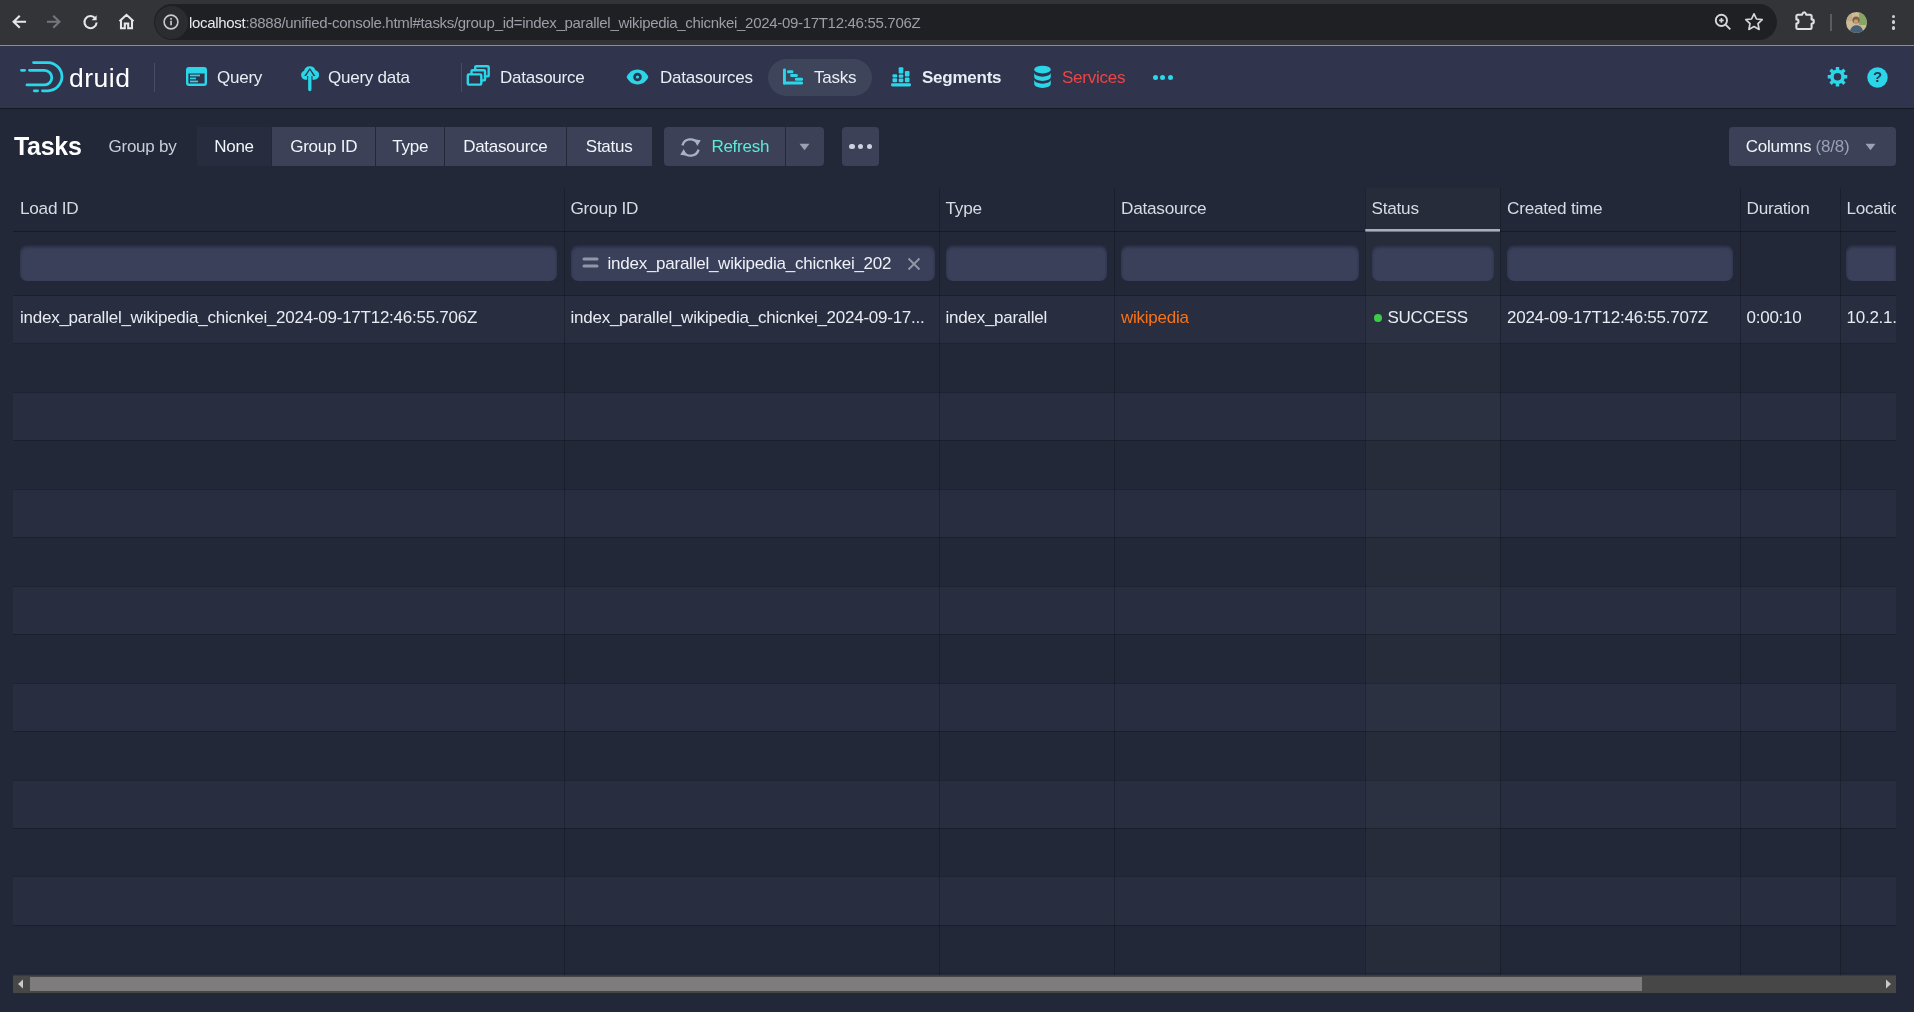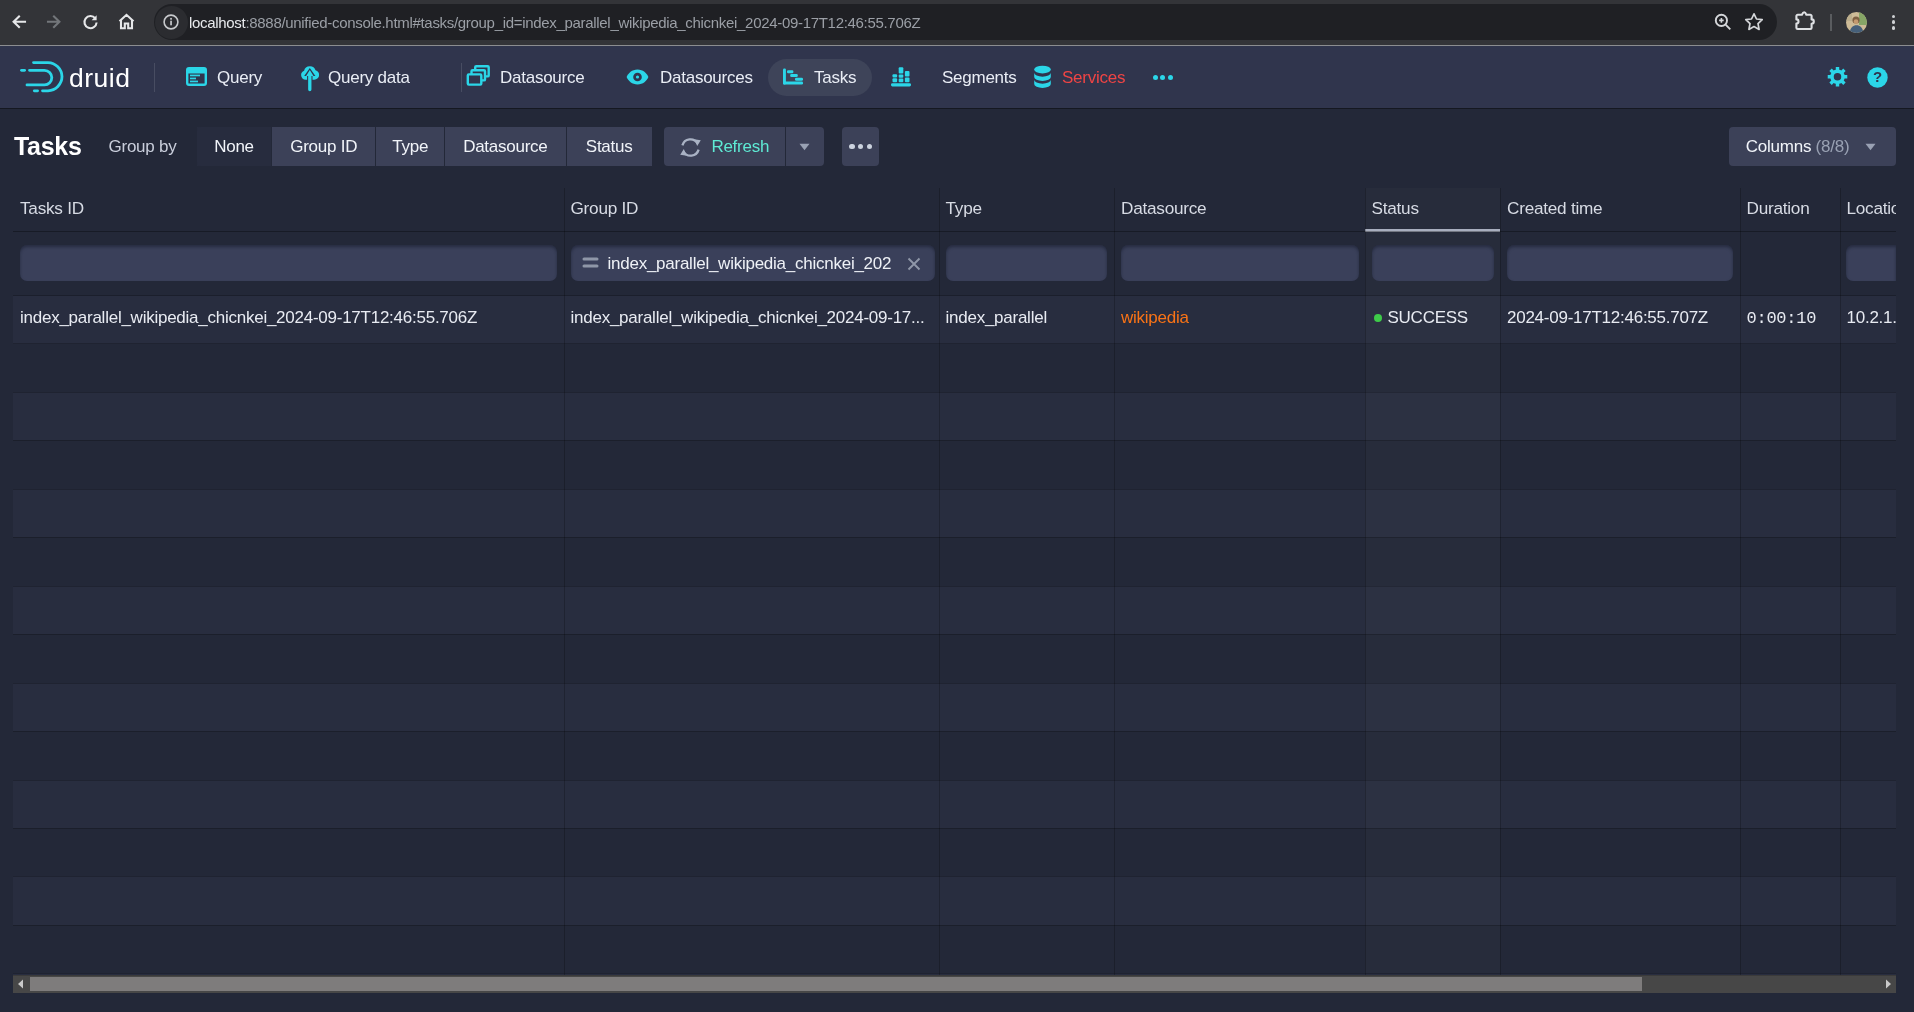--- a/index.html
+++ b/index.html
@@ -117,21 +117,21 @@
 <rect x="1" y="18.2" width="20" height="3.2" rx="1.4"></rect>
 <rect x="2.5" y="9.2" width="4.6" height="3.2" rx="1"></rect>
 <rect x="2.5" y="13.3" width="4.6" height="4" rx="1"></rect>
 <rect x="8.7" y="2.2" width="4.6" height="6.3" rx="1"></rect>
 <rect x="8.7" y="9.5" width="4.6" height="3.2" rx="1"></rect>
 <rect x="8.7" y="13.6" width="4.6" height="3.7" rx="1"></rect>
 <rect x="14.9" y="6" width="4.6" height="5.6" rx="1"></rect>
 <rect x="14.9" y="12.5" width="4.6" height="4.8" rx="1"></rect>
 </g>
   </svg>
-<div class="txt" style="left:922px;top:77.5px;transform:translateY(-50%);font-size:17px;color:#e9edf5;font-weight:400;letter-spacing:-0.25px;margin-left:20px;">Segments</div>
+<div class="txt" style="left:922px;top:77.5px;transform:translateY(-50%);font-size:17px;color:#e9edf5;font-weight:700;letter-spacing:-0.25px;">Segments</div>
 <svg class="abs" style="left:1033px;top:64.5px" width="19" height="24" viewBox="0 0 19 24">
 <g fill="#2bd6e8">
 <ellipse cx="9.5" cy="4.6" rx="8.3" ry="3.9"></ellipse>
 <path d="M1.2 7.8 a8.3 3.9 0 0 0 16.6 0 v4.3 a8.3 3.9 0 0 1 -16.6 0 z"></path>
 <path d="M1.2 14.8 a8.3 3.9 0 0 0 16.6 0 v4.3 a8.3 3.9 0 0 1 -16.6 0 z"></path>
 </g>
   </svg>
 <div class="txt" style="left:1062px;top:77.5px;transform:translateY(-50%);font-size:17px;color:#ef4444;font-weight:400;letter-spacing:-0.25px;">Services</div>
 <div class="abs" style="left:1152.9px;top:74.9px;width:5.2px;height:5.2px;background:#2bd6e8;border-radius:50%"></div>
 <div class="abs" style="left:1160.2px;top:74.9px;width:5.2px;height:5.2px;background:#2bd6e8;border-radius:50%"></div>
@@ -195,21 +195,21 @@
 <div class="abs" style="left:13px;top:537.2px;width:1883px;height:1px;background:rgba(0,0,0,0.22)"></div>
 <div class="abs" style="left:13px;top:585.7px;width:1883px;height:1px;background:rgba(0,0,0,0.22)"></div>
 <div class="abs" style="left:13px;top:634.2px;width:1883px;height:1px;background:rgba(0,0,0,0.22)"></div>
 <div class="abs" style="left:13px;top:682.6px;width:1883px;height:1px;background:rgba(0,0,0,0.22)"></div>
 <div class="abs" style="left:13px;top:731.1px;width:1883px;height:1px;background:rgba(0,0,0,0.22)"></div>
 <div class="abs" style="left:13px;top:779.5px;width:1883px;height:1px;background:rgba(0,0,0,0.22)"></div>
 <div class="abs" style="left:13px;top:828.0px;width:1883px;height:1px;background:rgba(0,0,0,0.22)"></div>
 <div class="abs" style="left:13px;top:876.4px;width:1883px;height:1px;background:rgba(0,0,0,0.22)"></div>
 <div class="abs" style="left:13px;top:924.9px;width:1883px;height:1px;background:rgba(0,0,0,0.22)"></div>
 <div class="abs" style="left:13px;top:973.3px;width:1883px;height:1px;background:rgba(0,0,0,0.22)"></div>
-<div class="txt" style="left:20px;top:207.5px;transform:translateY(-50%);font-size:17.2px;color:#d7dbe4;font-weight:400;letter-spacing:-0.25px;">Tasks ID</div>
+<div class="txt" style="left:20px;top:207.5px;transform:translateY(-50%);font-size:17.2px;color:#d7dbe4;font-weight:400;letter-spacing:-0.25px;">Load ID</div>
 <div class="txt" style="left:570.5px;top:207.5px;transform:translateY(-50%);font-size:17.2px;color:#d7dbe4;font-weight:400;letter-spacing:-0.25px;">Group ID</div>
 <div class="txt" style="left:945.5px;top:207.5px;transform:translateY(-50%);font-size:17.2px;color:#d7dbe4;font-weight:400;letter-spacing:-0.25px;">Type</div>
 <div class="txt" style="left:1121px;top:207.5px;transform:translateY(-50%);font-size:17.2px;color:#d7dbe4;font-weight:400;letter-spacing:-0.25px;">Datasource</div>
 <div class="txt" style="left:1371.5px;top:207.5px;transform:translateY(-50%);font-size:17.2px;color:#d7dbe4;font-weight:400;letter-spacing:-0.25px;">Status</div>
 <div class="txt" style="left:1507px;top:207.5px;transform:translateY(-50%);font-size:17.2px;color:#d7dbe4;font-weight:400;letter-spacing:-0.25px;">Created time</div>
 <div class="txt" style="left:1746.5px;top:207.5px;transform:translateY(-50%);font-size:17.2px;color:#d7dbe4;font-weight:400;letter-spacing:-0.25px;">Duration</div>
 <div class="txt" style="left:1846.5px;top:207.5px;transform:translateY(-50%);font-size:17.2px;letter-spacing:-0.25px;color:#d7dbe4;width:49.5px;overflow:hidden">Location</div>
 <div class="abs" style="left:1365px;top:228.5px;width:135px;height:3.2px;background:#a7adbd"></div>
 <div class="abs" style="left:13px;top:230.5px;width:1883px;height:1px;background:rgba(0,0,0,0.32)"></div>
 <div class="abs" style="left:13px;top:294.5px;width:1883px;height:1px;background:rgba(0,0,0,0.30)"></div>
@@ -236,21 +236,21 @@
 <div class="abs" style="left:1500px;top:188px;width:1px;height:787px;background:rgba(0,0,0,0.22)"></div>
 <div class="abs" style="left:1740px;top:188px;width:1px;height:787px;background:rgba(0,0,0,0.22)"></div>
 <div class="abs" style="left:1840px;top:188px;width:1px;height:787px;background:rgba(0,0,0,0.22)"></div>
 <div class="txt" style="left:20px;top:318px;transform:translateY(-50%);font-size:17px;color:#e8ebf2;font-weight:400;letter-spacing:-0.25px;">index_parallel_wikipedia_chicnkei_2024-09-17T12:46:55.706Z</div>
 <div class="txt" style="left:570.5px;top:318px;transform:translateY(-50%);font-size:17px;color:#e8ebf2;font-weight:400;letter-spacing:-0.25px;">index_parallel_wikipedia_chicnkei_2024-09-17...</div>
 <div class="txt" style="left:945.5px;top:318px;transform:translateY(-50%);font-size:17px;color:#e8ebf2;font-weight:400;letter-spacing:-0.25px;">index_parallel</div>
 <div class="txt" style="left:1121px;top:318px;transform:translateY(-50%);font-size:17px;color:#f97316;font-weight:400;letter-spacing:-0.25px;">wikipedia</div>
 <div class="abs" style="left:1373.5px;top:313.8px;width:8.5px;height:8.5px;background:#3ecb49;border-radius:50%"></div>
 <div class="txt" style="left:1387.5px;top:318px;transform:translateY(-50%);font-size:17px;color:#e8ebf2;font-weight:400;letter-spacing:-0.25px;">SUCCESS</div>
 <div class="txt" style="left:1507px;top:318px;transform:translateY(-50%);font-size:17px;color:#e8ebf2;font-weight:400;letter-spacing:-0.25px;">2024-09-17T12:46:55.707Z</div>
-<div class="txt" style="left:1746.5px;top:318px;transform:translateY(-50%);font-size:17px;color:#e8ebf2;font-weight:400;letter-spacing:-0.25px;font-family:Liberation Mono, monospace;">0:00:10</div>
+<div class="txt" style="left:1746.5px;top:318px;transform:translateY(-50%);font-size:17px;color:#e8ebf2;font-weight:400;letter-spacing:-0.25px;">0:00:10</div>
 <div class="txt" style="left:1846.5px;top:318px;transform:translateY(-50%);font-size:17px;letter-spacing:-0.25px;color:#e8ebf2;width:49px;overflow:hidden">10.2.1...</div>
 <div class="abs" style="left:13px;top:975px;width:1883px;height:18px;background:#474747;border-top:1px solid #3a3a3a"></div>
 <svg class="abs" style="left:16px;top:979px" width="10" height="10" viewBox="0 0 10 10">
 <path d="M7 0.5 L2 5 L7 9.5 Z" fill="#c9c9c9"></path>
   </svg>
 <svg class="abs" style="left:1883px;top:979px" width="10" height="10" viewBox="0 0 10 10">
 <path d="M3 0.5 L8 5 L3 9.5 Z" fill="#c9c9c9"></path>
   </svg>
 <div class="abs" style="left:30px;top:977px;width:1612px;height:14px;background:#7e7c7c"></div>
 </body></html>

